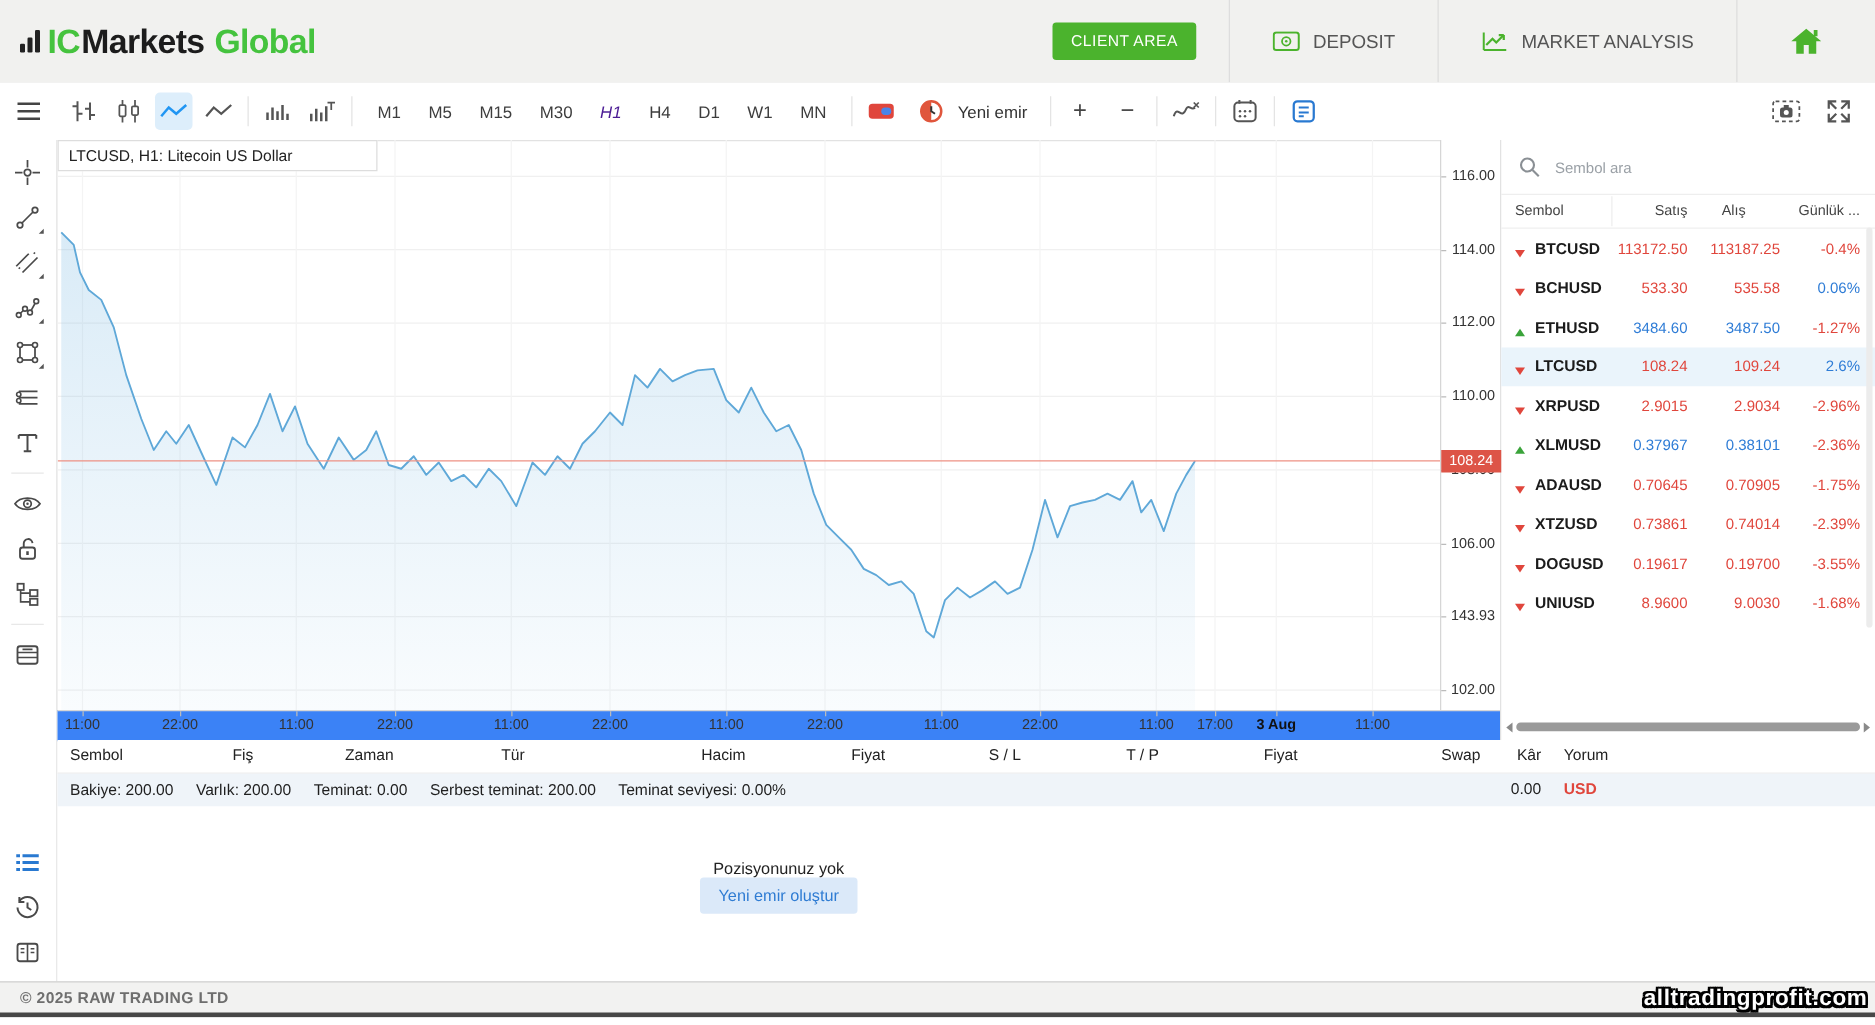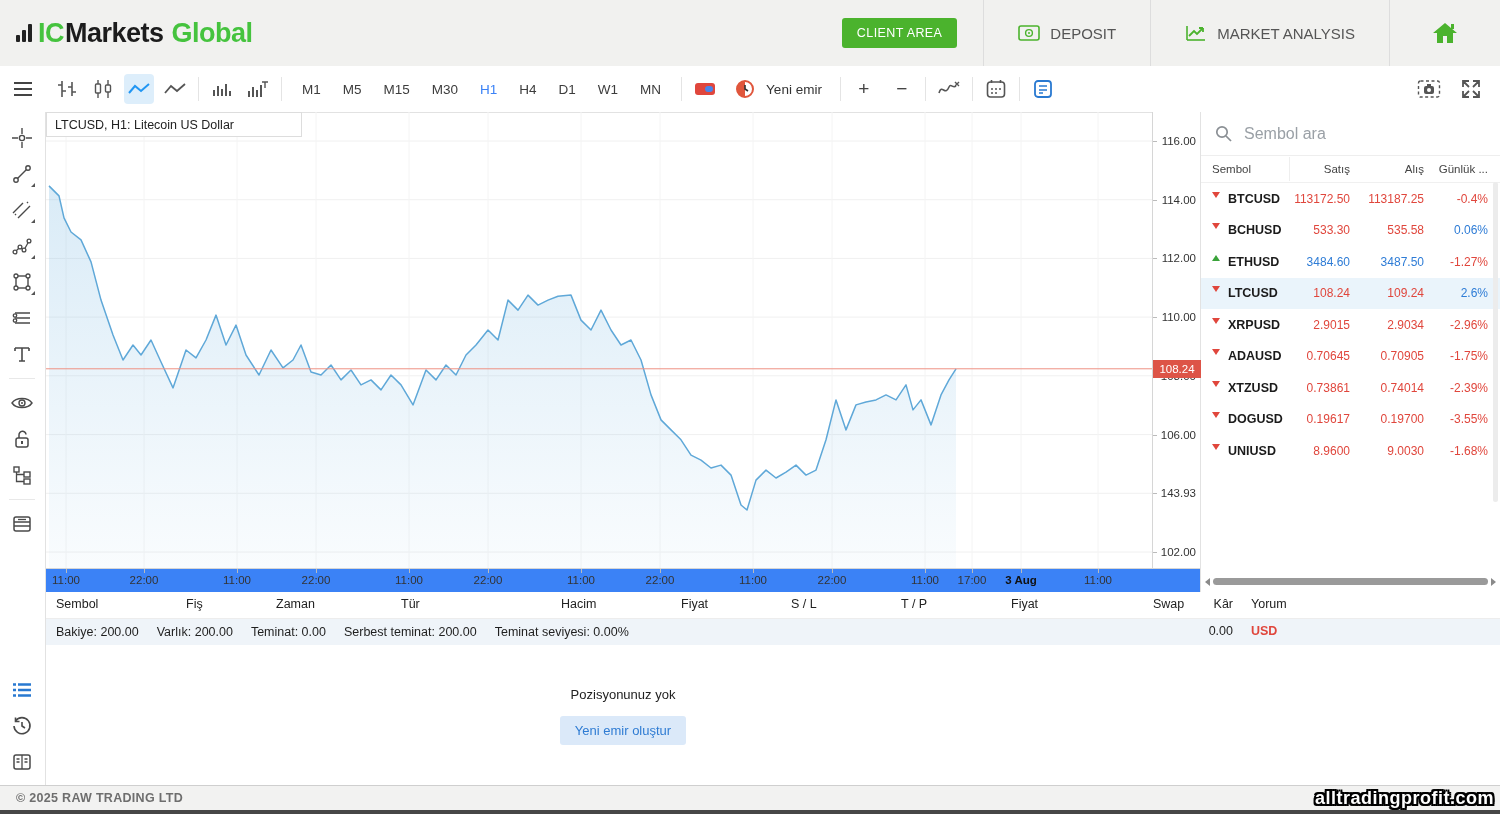--- a/index.html
+++ b/index.html
@@ -21,21 +21,21 @@
   .hdr-item{display:flex;align-items:center;gap:10px;padding:0 34px;font-size:15px;color:#555;cursor:pointer;}
   .hdr-home{display:flex;align-items:center;padding:0 42px;cursor:pointer;}
   
   .toolbar{position:absolute;top:66px;left:0;right:0;height:46px;background:#fff;
            border-bottom:1px solid #e2e2e2;display:flex;align-items:center;}
   .tb-btn{display:flex;align-items:center;justify-content:center;width:30px;height:30px;border-radius:4px;cursor:pointer;}
   .tb-btn.active-bg{background:#ddeefb;}
   .tb-div{width:1px;height:24px;background:#e4e4e4;margin:0 8px;}
   .tf-group{display:flex;align-items:center;gap:6px;margin:0 4px;}
   .tf{font-size:13.5px;color:#3d3d3d;padding:5px 8px;border-radius:3px;cursor:pointer;}
-  .tf.active{color:#3b82f6;}
+  .tf.active{color:#4c1d95;font-style:italic;}
   .new-order-label{font-size:13.5px;color:#333;margin:0 10px 0 6px;cursor:pointer;}
   .zoom-glyph{font-size:19px;color:#444;width:30px;text-align:center;cursor:pointer;}
   .tb-right{margin-left:auto;display:flex;align-items:center;gap:12px;margin-right:14px;}
   
   .rail{position:absolute;top:112px;bottom:28px;left:0;width:45px;background:#fff;border-right:1px solid #e2e2e2;}
   .rail-top{position:absolute;top:8px;left:0;right:1px;display:flex;flex-direction:column;align-items:center;}
   .rail-btn{position:relative;width:32px;height:32px;display:flex;align-items:center;justify-content:center;
             margin:2px 0;border-radius:4px;cursor:pointer;}
   .rail-btn.has-sub::after{content:"";position:absolute;right:3px;bottom:3px;border-left:4px solid transparent;
             border-bottom:4px solid #555;}
@@ -51,30 +51,30 @@
   .price-badge{position:absolute;left:0;width:48px;height:18px;background:#dd5447;color:#fff;font-size:11.5px;
             display:flex;align-items:center;justify-content:center;z-index:6;}
   .time-axis{position:absolute;top:568px;left:46px;right:300px;height:24px;border-top:1px solid #d6d6d6;background:#3b82f6;text-decoration:underline;}
   .ta-label{position:absolute;top:5px;font-size:11.5px;color:#333;transform:translateX(-50%);white-space:nowrap;}
   .ta-label.bold{font-weight:bold;color:#111;}
   .ta-tick{position:absolute;top:0;width:1px;height:4px;background:#bbb;}
   
   .watchlist{position:absolute;top:112px;left:1200px;width:300px;height:480px;background:#fff;
              border-left:1px solid #e2e2e2;box-sizing:border-box;}
   .wl-search{display:flex;align-items:center;gap:10px;height:43px;padding:0 14px;border-bottom:1px solid #eee;}
-  .wl-search input{border:none;outline:none;font-size:16px;color:#333;width:200px;background:transparent;
+  .wl-search input{border:none;outline:none;font-size:12px;color:#333;width:200px;background:transparent;
              font-family:"Liberation Sans",sans-serif;}
   .wl-search input::placeholder{color:#9aa0a6;}
   .wl-grid{display:grid;grid-template-columns:78px 60px 74px 64px;align-items:center;padding:0 11px;}
   .wl-head{height:26px;border-bottom:1px solid #f0f0f0;font-size:11.5px;color:#444;}
   .wl-head span{padding:4px 0;}
   .wl-head .h-sep{border-right:1px solid #eee;height:16px;display:flex;align-items:center;}
   .wl-row{height:31.5px;cursor:pointer;}
   .wl-row.selected{background:#eaf4fb;}
-  .wl-sym{display:flex;align-items:flex-start;gap:8px;font-size:12.5px;font-weight:bold;color:#1b1b1b;}
+  .wl-sym{display:flex;align-items:flex-end;gap:8px;font-size:12.5px;font-weight:bold;color:#1b1b1b;}
   .arr{width:0;height:0;}
   .arr.down{border-left:4.5px solid transparent;border-right:4.5px solid transparent;border-top:6px solid #e0463c;}
   .arr.up{border-left:4.5px solid transparent;border-right:4.5px solid transparent;border-bottom:6px solid #3aa33a;}
   .num{font-size:12px;text-align:right;}
   .red{color:#e0463c;}
   .blue{color:#2e7cd6;}
   .wl-vscroll{position:absolute;right:2px;top:70px;width:5px;height:320px;background:#ececec;border-radius:3px;}
   .wl-hscroll{position:absolute;bottom:6px;left:4px;right:4px;height:9px;display:flex;align-items:center;}
   .wl-hscroll .thumb{flex:1;height:7px;background:#9a9a9a;border-radius:4px;margin:0 3px;}
   .wl-hscroll .cap{width:0;height:0;border-top:4px solid transparent;border-bottom:4px solid transparent;}
@@ -83,21 +83,21 @@
   
   .positions{position:absolute;top:592px;left:46px;right:0;height:200px;background:#fff;}
   .pos-head{position:relative;height:26px;border-bottom:1px solid #ededed;}
   .pos-col{position:absolute;top:5px;font-size:12.5px;color:#222;white-space:nowrap;}
   .pos-summary{position:relative;height:26px;background:#eff4f9;display:flex;align-items:center;gap:18px;
                padding-left:10px;font-size:12.5px;color:#1f1f1f;}
   .sum-profit{position:absolute;top:5px;left:1107px;width:80px;text-align:right;font-size:12.5px;color:#1f1f1f;}
   .sum-currency{position:absolute;top:5px;left:1205px;font-size:12.5px;color:#e0463c;font-weight:bold;}
   .pos-empty{position:absolute;top:95px;left:0;width:1154px;text-align:center;}
   .pos-empty-msg{font-size:13px;color:#222;}
-  .new-order-btn{display:inline-block;margin-top:14px;background:#dbe9f9;color:#2f7cd3;font-size:13px;
+  .new-order-btn{display:inline-block;background:#dbe9f9;color:#2f7cd3;font-size:13px;
                padding:7px 15px;border-radius:3px;cursor:pointer;}
   
   .footer{position:absolute;left:0;right:0;bottom:0;height:28px;background:#f2f2f1;border-top:1px solid #cfcfcf;}
   .footer-bar{position:absolute;left:0;right:0;bottom:0;height:4px;background:#474747;}
   .copyright{position:absolute;left:16px;top:5px;font-size:12.5px;font-weight:bold;color:#6e6e6e;letter-spacing:.3px;}
   .watermark{position:absolute;right:6px;top:2px;font-size:18px;font-weight:bold;color:#fff;letter-spacing:.5px;
       text-shadow:-2px -2px 0 #000,2px -2px 0 #000,-2px 2px 0 #000,2px 2px 0 #000,0 2px 0 #000,0 -2px 0 #000,2px 0 0 #000,-2px 0 0 #000;}
   svg{display:block;}
 </style>
 </head>
@@ -526,21 +526,21 @@
         <svg width="17" height="17" viewBox="0 0 17 17">
             <circle cx="7" cy="7" r="5.2" fill="none" stroke="#8a8f94" stroke-width="1.7"></circle>
             <path d="M11 11 L16 16" stroke="#8a8f94" stroke-width="1.7"></path>
           </svg>
       </span>
       <input type="text" placeholder="Sembol ara" style="">
     </div>
     <div class="wl-grid wl-head">
       <span class="h-sep">Sembol</span>
       <span style="text-align:right">Satış</span>
-      <span style="text-align:right">Alış</span>
+      <span style="text-align:center">Alış</span>
       <span style="text-align:right">Günlük ...</span>
     </div>
     <div id="watchlist-body">
         <div class="wl-grid wl-row">
           <span class="wl-sym">
             <span class="arr down"></span>
             <span>BTCUSD</span>
           </span>
           <span class="num red">113172.50</span>
           <span class="num red">113187.25</span>
@@ -574,20 +574,29 @@
           <span class="num blue">2.6%</span>
         </div>
         <div class="wl-grid wl-row">
           <span class="wl-sym">
             <span class="arr down"></span>
             <span>XRPUSD</span>
           </span>
           <span class="num red">2.9015</span>
           <span class="num red">2.9034</span>
           <span class="num red">-2.96%</span>
+        </div>
+        <div class="wl-grid wl-row">
+          <span class="wl-sym">
+            <span class="arr up"></span>
+            <span>XLMUSD</span>
+          </span>
+          <span class="num blue">0.37967</span>
+          <span class="num blue">0.38101</span>
+          <span class="num red">-2.36%</span>
         </div>
         <div class="wl-grid wl-row">
           <span class="wl-sym">
             <span class="arr down"></span>
             <span>ADAUSD</span>
           </span>
           <span class="num red">0.70645</span>
           <span class="num red">0.70905</span>
           <span class="num red">-1.75%</span>
         </div>

